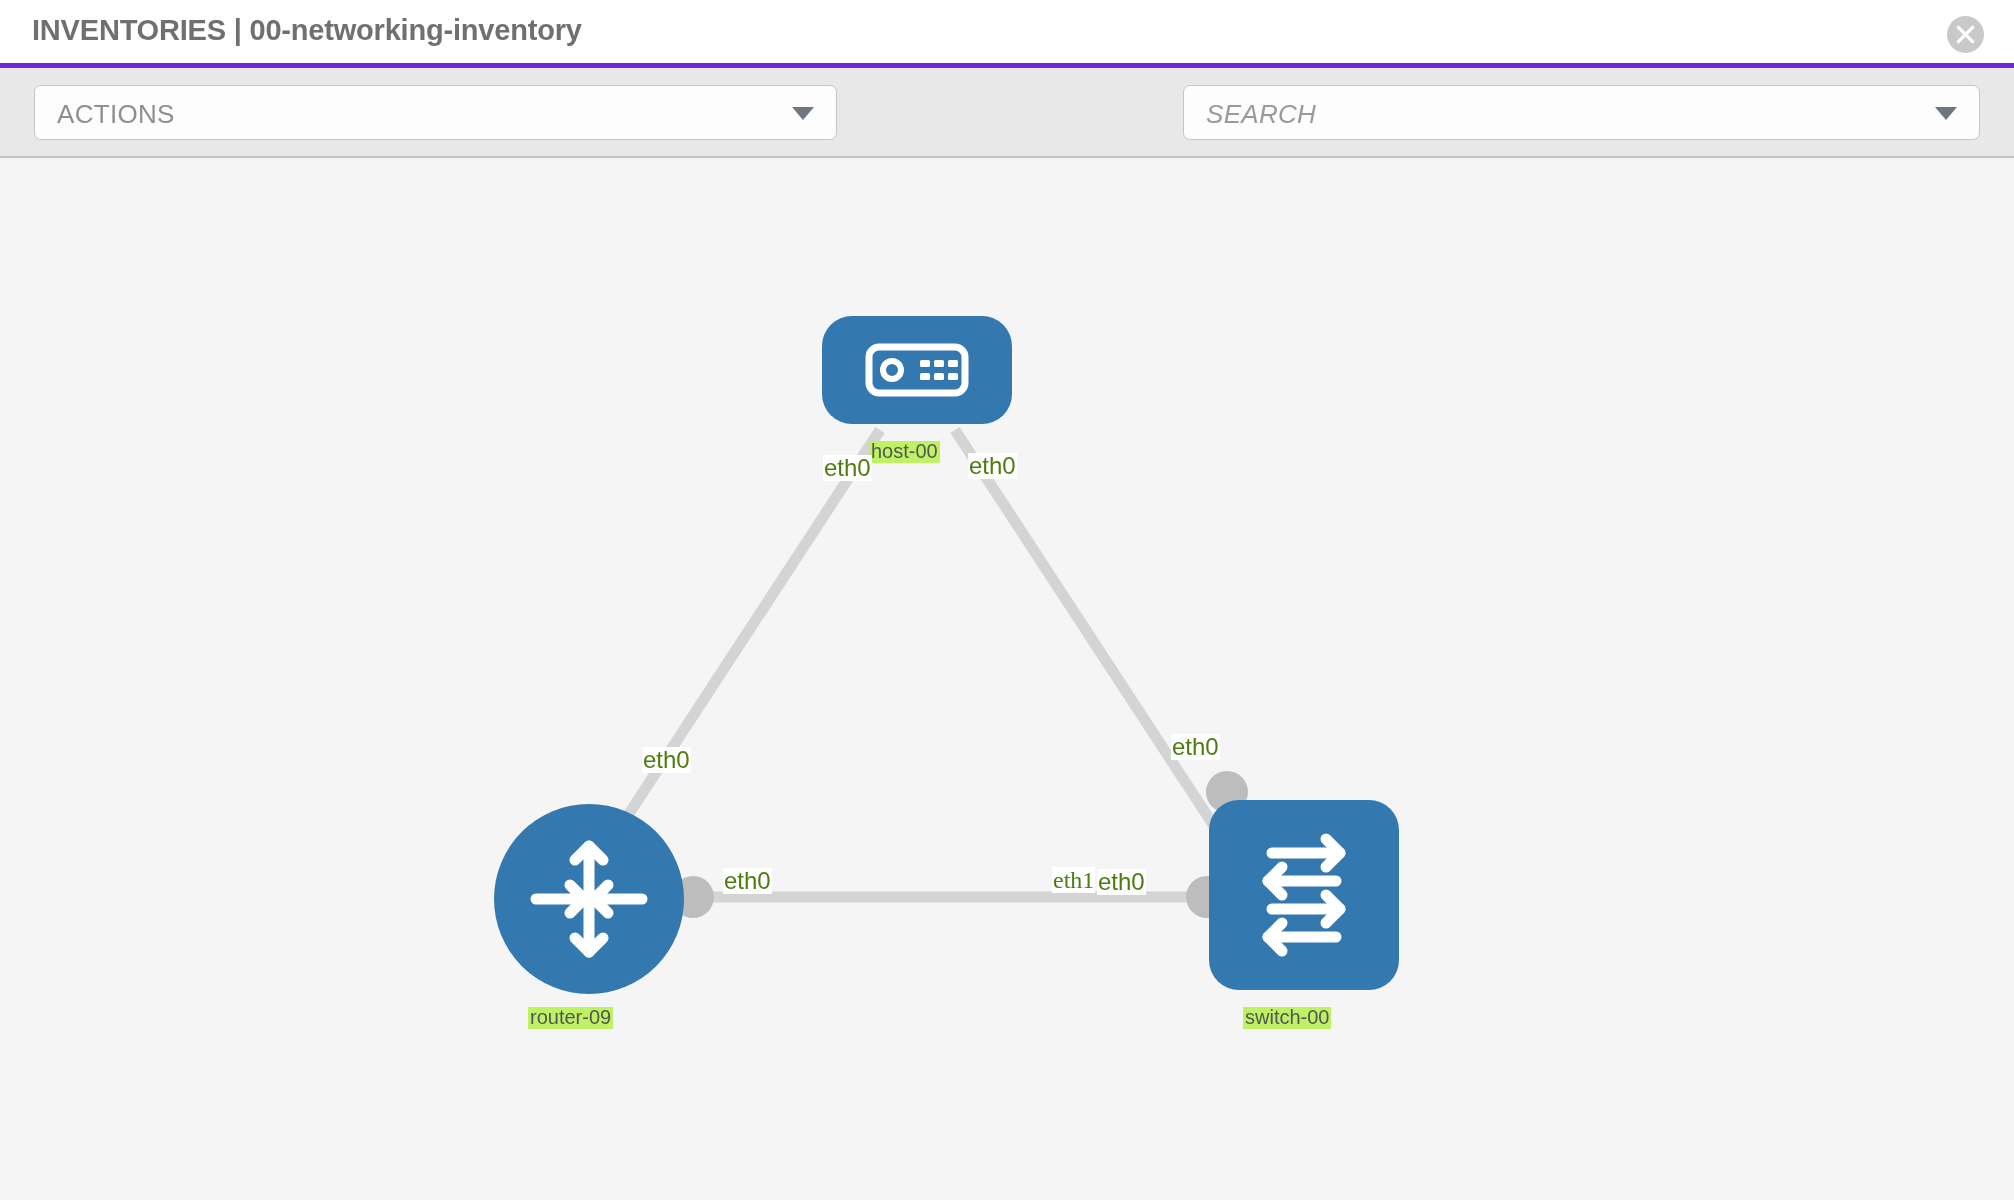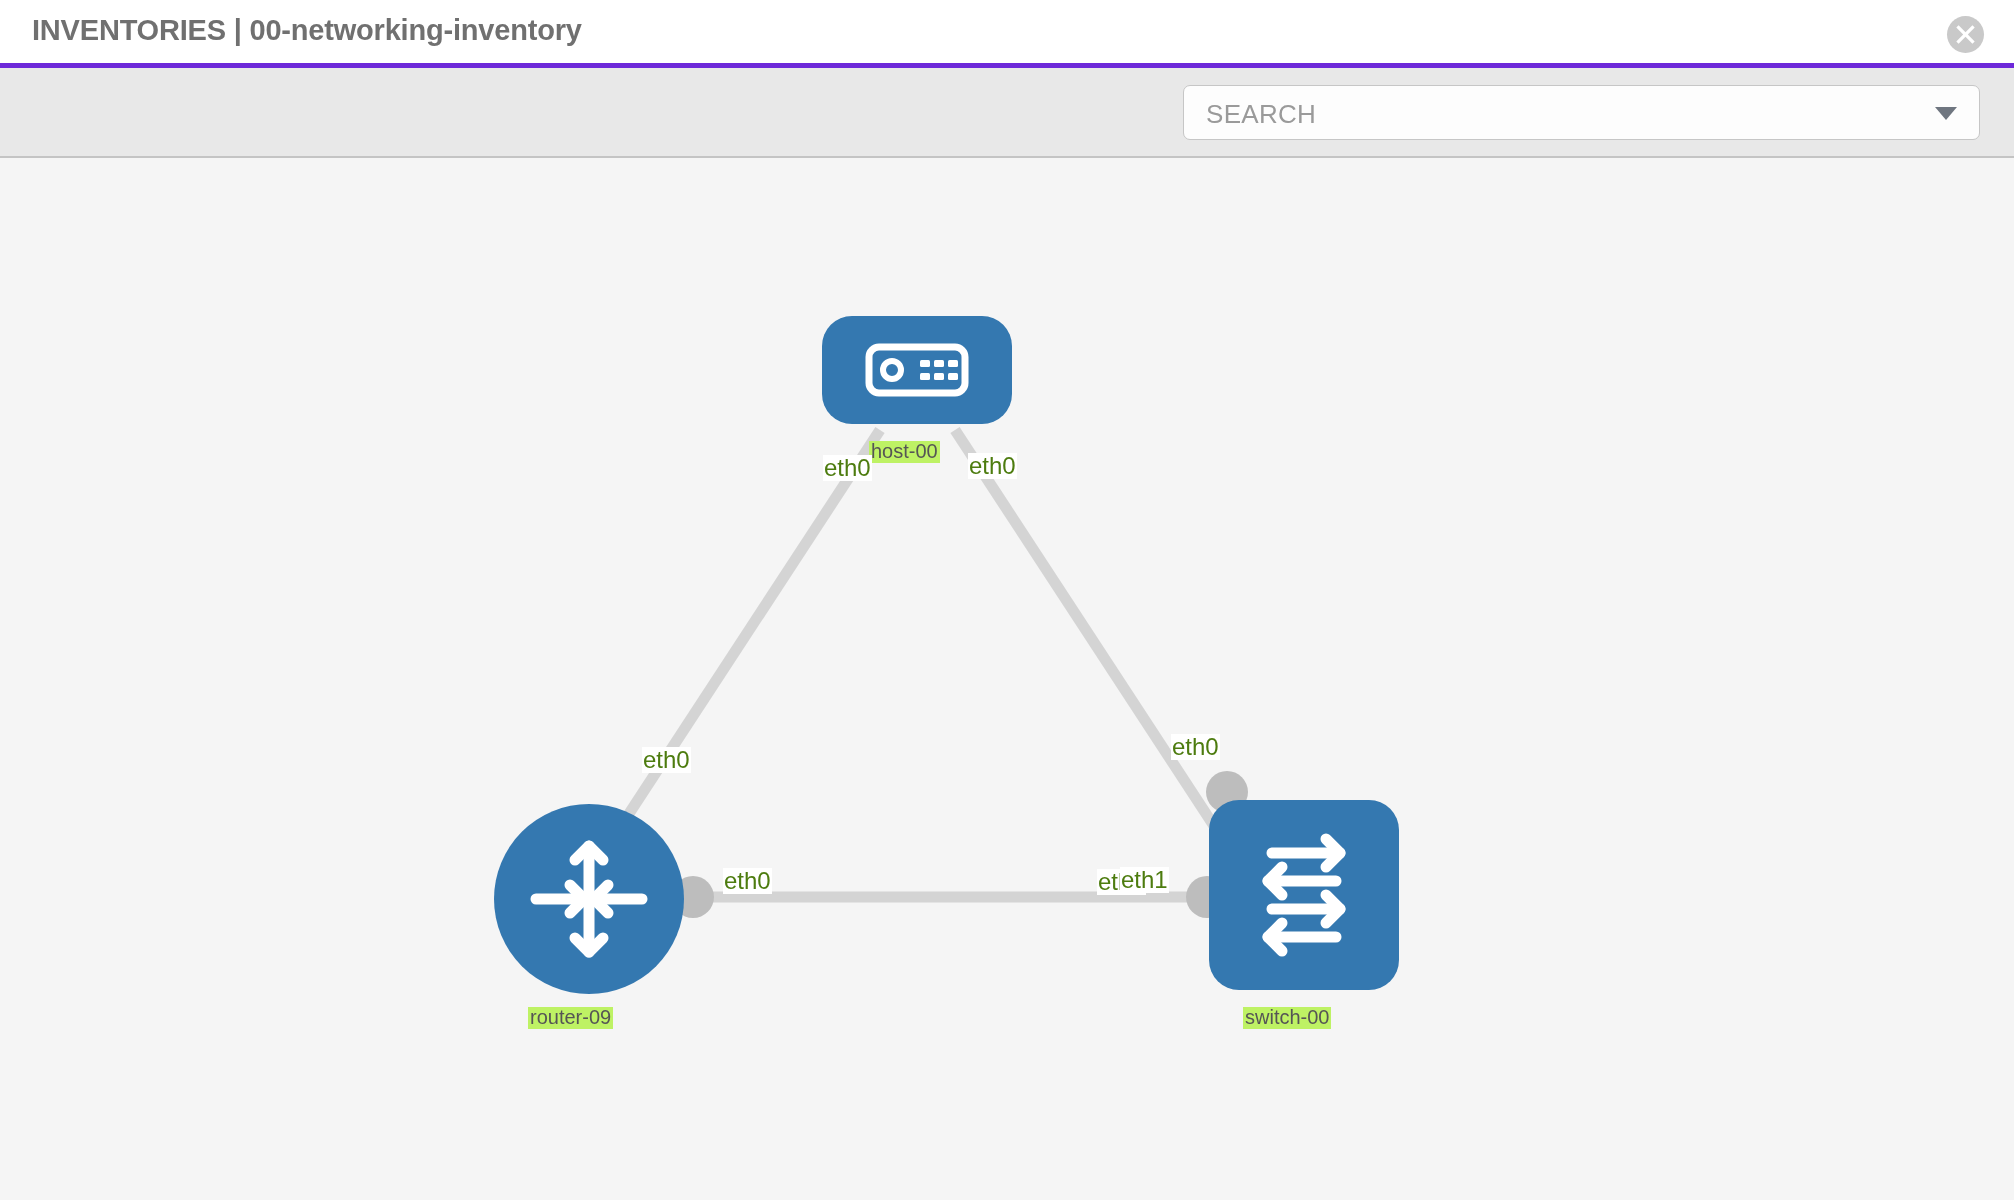--- a/index.html
+++ b/index.html
@@ -97,20 +97,21 @@
 
   #search-select {
     position: absolute;
     left: 1183px; top: 17px;
     width: 797px; height: 55px;
     background: #fdfdfd;
     border: 1px solid #c6c6c6;
     border-radius: 7px;
     box-sizing: border-box;
     cursor: text;
+    font-style: italic;
   }
   #search-label {
     position: absolute;
     left: 22px; top: 13px;
     font-size: 26px;
     font-stretch: condensed;
     color: #9a9a9a;
     letter-spacing: 0.3px;
   }
   #search-caret { right: 22px; top: 21px; }
@@ -189,36 +190,40 @@
     white-space: nowrap;
     padding: 0 1px;
     line-height: 1.1;
   }
   #elabel-host-left   { left: 823px; top: 297px; }
   #elabel-host-right  { left: 968px; top: 295px; }
   #elabel-router-up   { left: 642px; top: 589px; }
   #elabel-switch-up   { left: 1171px; top: 576px; }
   #elabel-router-r    { left: 723px; top: 710px; }
   #elabel-switch-l0   { left: 1097px; top: 711px; }
-  #elabel-switch-l1   { left: 1120px; top: 709px; }
+  #elabel-switch-l1   { left: 1052px; top: 709px; font-family: Liberation Serif, serif; }
 </style>
 </head>
 <body>
 
 <div id="header-bar">
   <div id="page-title">INVENTORIES | 00-networking-inventory</div>
   <div id="close-button">
     <svg width="37" height="37" viewBox="0 0 37 37" aria-hidden="true">
       <path d="M11.6 9.3 L18.5 16.2 L25.4 9.3 L27.7 11.6 L20.8 18.5 L27.7 25.4 L25.4 27.7 L18.5 20.8 L11.6 27.7 L9.3 25.4 L16.2 18.5 L9.3 11.6 Z" fill="#ffffff"></path>
     </svg>
   </div>
 </div>
 
 <div id="toolbar">
 
+  <div id="actions-select">
+    <span id="actions-label">ACTIONS</span>
+    <span class="caret" id="actions-caret"></span>
+  </div>
 
   <div id="wrench-icon-btn">
     <svg width="46" height="46" viewBox="0 0 46 46" aria-hidden="true">
       <g fill="#6f7680">
         <path d="M33.9 7.5 a11.3 11.3 0 0 0 -12.4 14.6 L9.0 34.6 a3.8 3.8 0 0 0 0 5.4 l0.3 0.3 a3.8 3.8 0 0 0 5.4 0 L27.2 27.8 a11.3 11.3 0 0 0 14.6 -12.4 l-6.3 6.3 -5.5 -1.0 -1.0 -5.5 z"></path>
         <circle cx="11.9" cy="37.4" r="1.9" fill="#ffffff"></circle>
       </g>
     </svg>
   </div>
 

